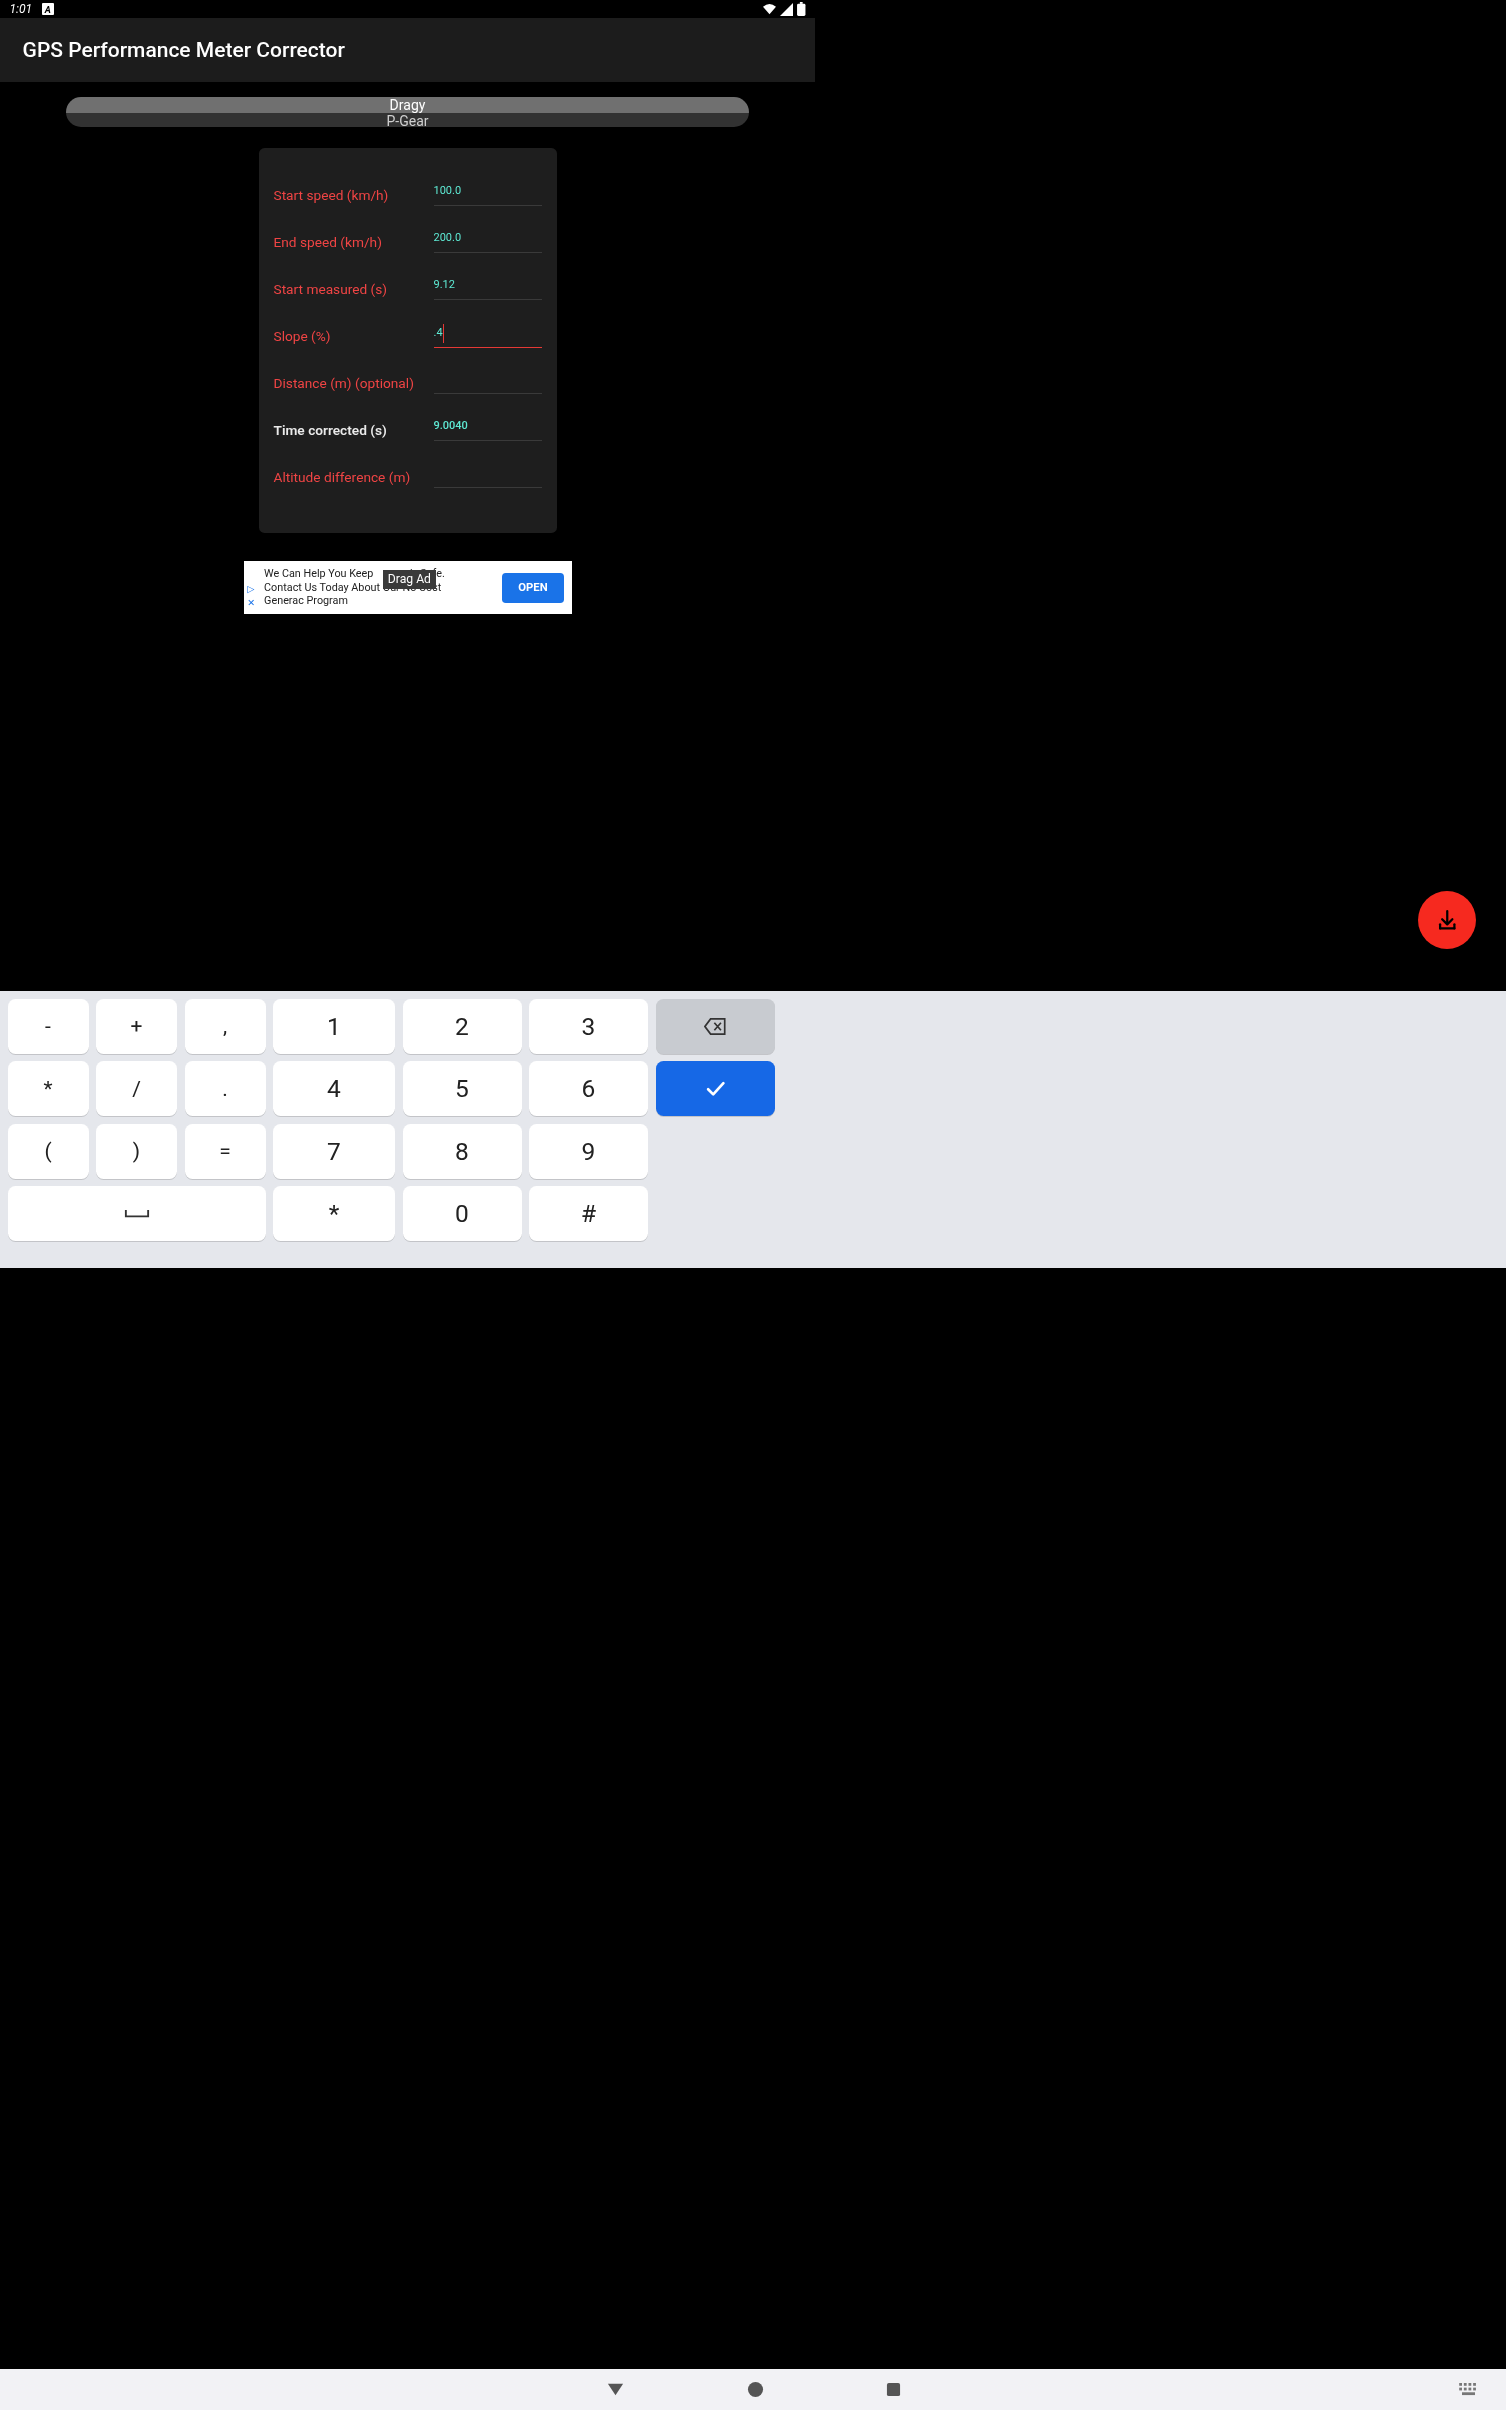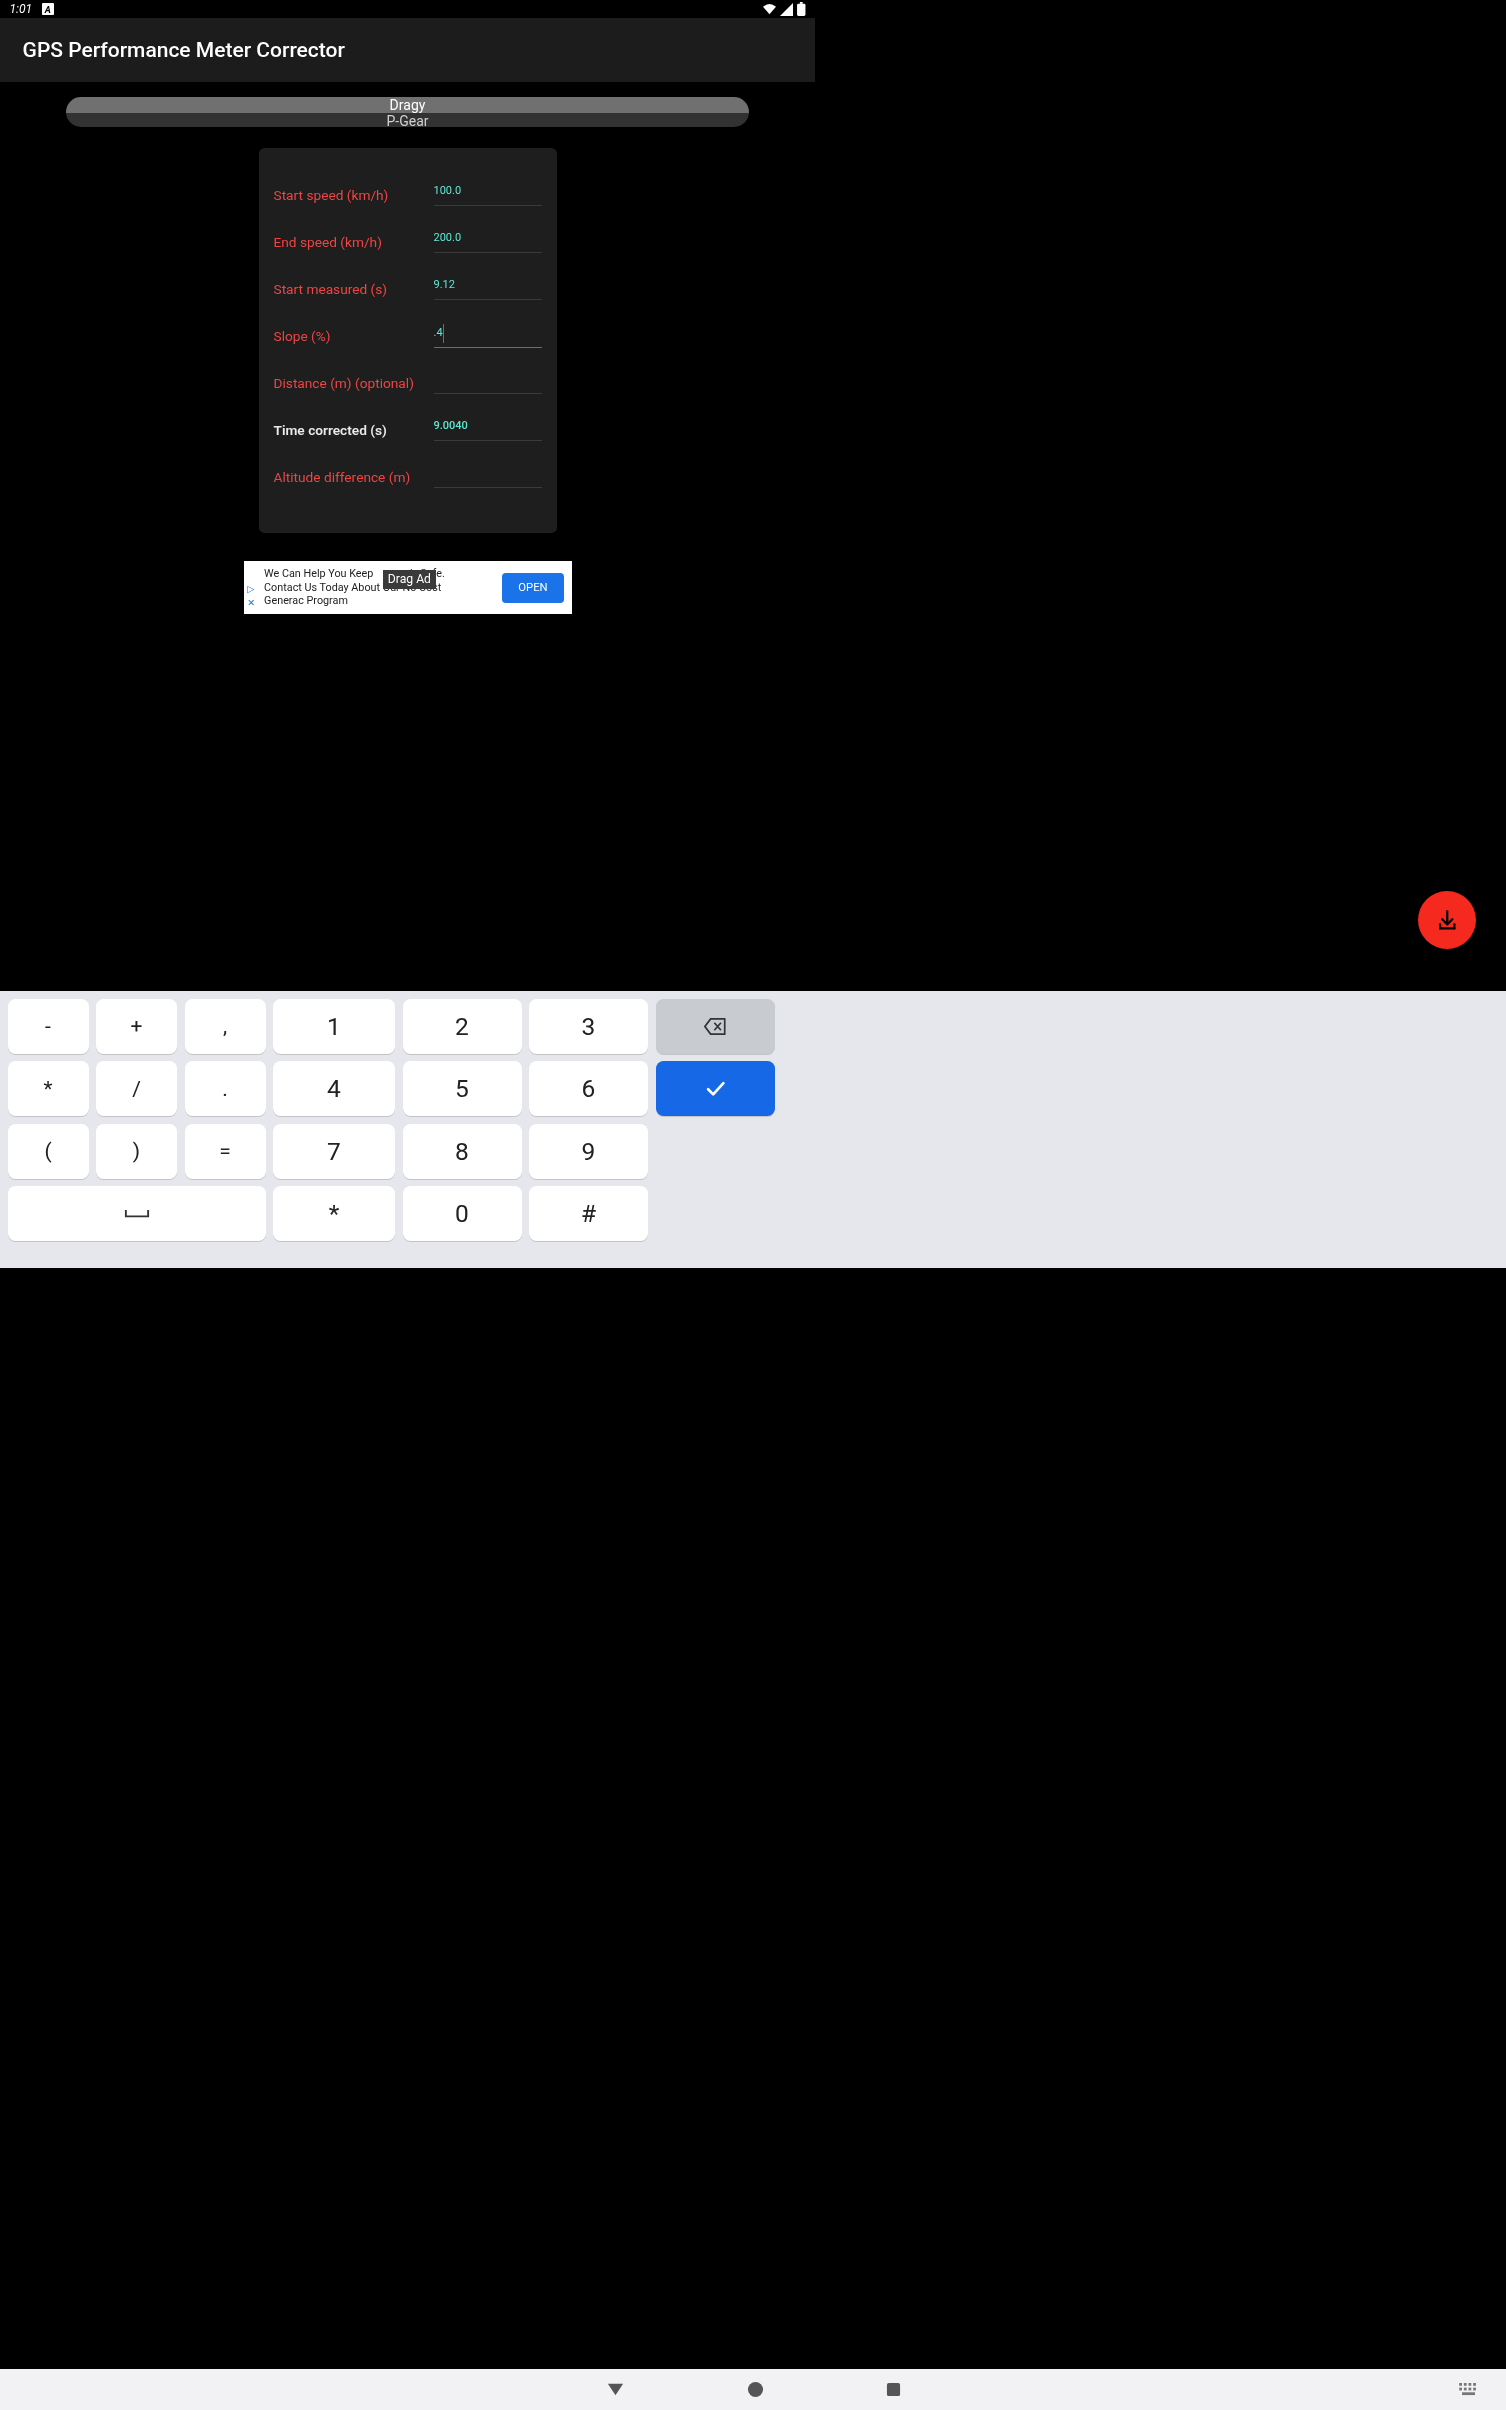--- a/index.html
+++ b/index.html
@@ -22,21 +22,21 @@
   .form-label.bold { font-weight: 600; color: #eaeaea; }
   .form-value { flex: 1; color: #5eead4; font-size: 11px; border-bottom: 0.9px solid #3a3a3a; padding-bottom: 4px; position: relative; min-height: 22.6px; }
   .form-value.error { border-bottom: 1.9px solid #e53935; }
   .form-value.result { font-weight: 500; }
   .caret { display: inline-block; width: 0.9px; height: 19px; background: #e53935; vertical-align: middle; margin-left: 0.9px; }
   
   .ad-banner { margin: 28px auto 0; width: 328px; height: 53px; background: #fff; display: flex; align-items: center; position: relative; padding: 3.8px 7.5px 3.8px 3.8px; }
   .ad-left-icons { width: 13px; display: flex; flex-direction: column; justify-content: flex-end; gap: 3.8px; margin-right: 3.8px; font-size: 9.4px; color: #1a73e8; align-self: flex-end; padding-bottom: 1.9px; }
   .ad-text { flex: 1; font-size: 10.8px; color: #222; line-height: 1.25; position: relative; }
   .ad-badge { position: absolute; left: 119px; top: 2.8px; background: #3a3a3a; color: #fff; font-size: 12.2px; padding: 1.9px 4.7px; }
-  .ad-open { width: 62px; height: 30px; background: #1a73e8; color: #fff; border-radius: 3.8px; display: flex; align-items: center; justify-content: center; font-size: 11.3px; font-weight: 400; margin-left: 5.6px; text-align: center; }
+  .ad-open { width: 62px; height: 30px; background: #1a73e8; color: #fff; border-radius: 3.8px; display: flex; align-items: center; justify-content: center; font-size: 11.3px; font-weight: 700; margin-left: 5.6px; text-align: center; }
   
   .fab { position: absolute; right: 30px; top: 891px; width: 58px; height: 58px; border-radius: 50%; background: #f6291f; display: flex; align-items: center; justify-content: center; cursor: pointer; }
   
   .keyboard { position: absolute; left: 0; right: 0; top: 991px; height: 277px; background: #e5e7ec; padding: 7.5px 7.5px 0; }
   .kb-grid { display: grid; grid-template-columns: 81px 81px 81px 122px 119px 119px 119px 68px; grid-template-rows: 55px 55px 55px 55px; gap: 7.5px; }
   .kb-key { background: #fff; border-radius: 7.5px; display: flex; align-items: center; justify-content: center; font-size: 24.5px; color: #222; cursor: pointer; box-shadow: 0 0.9px 0 rgba(0,0,0,0.15); }
   .kb-key.op { font-size: 21px; }
   .kb-key.backspace { background: #c8cbd0; }
   .kb-key.confirm { background: #1668e6; color: #fff; }
   .kb-space { grid-column: 1 / 4; }

